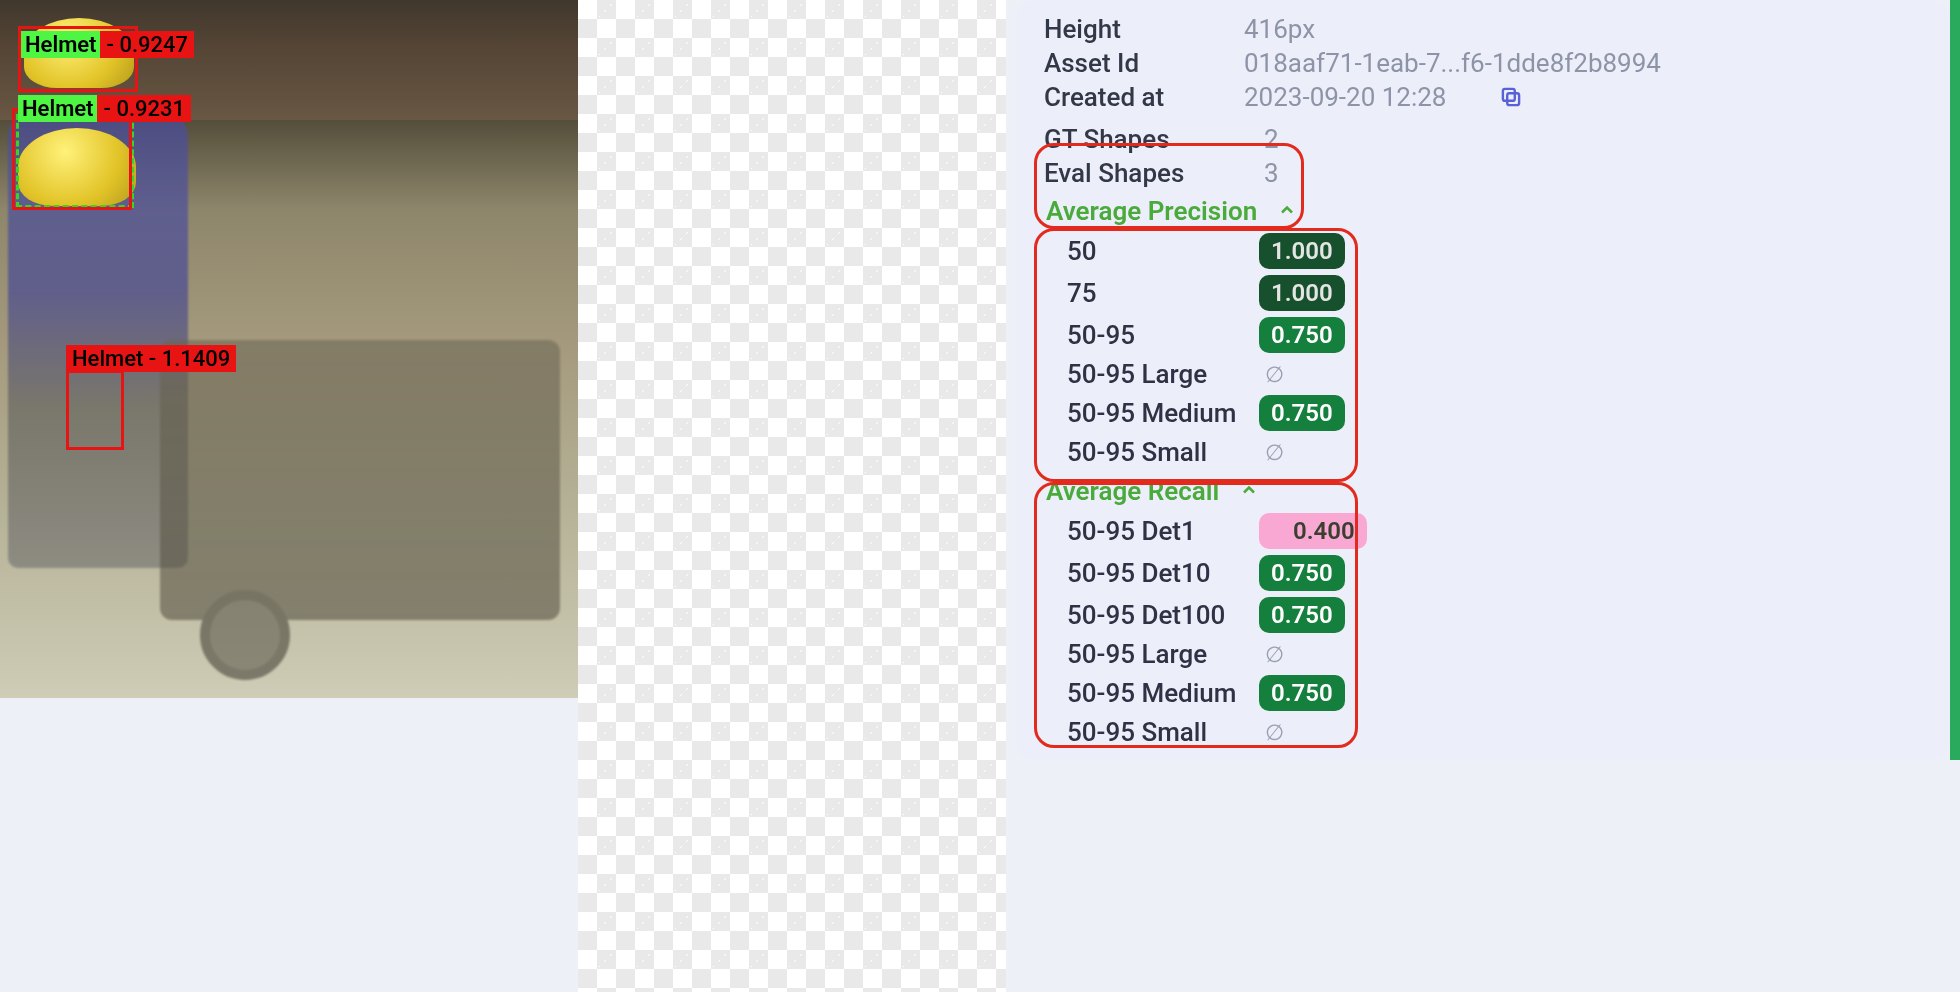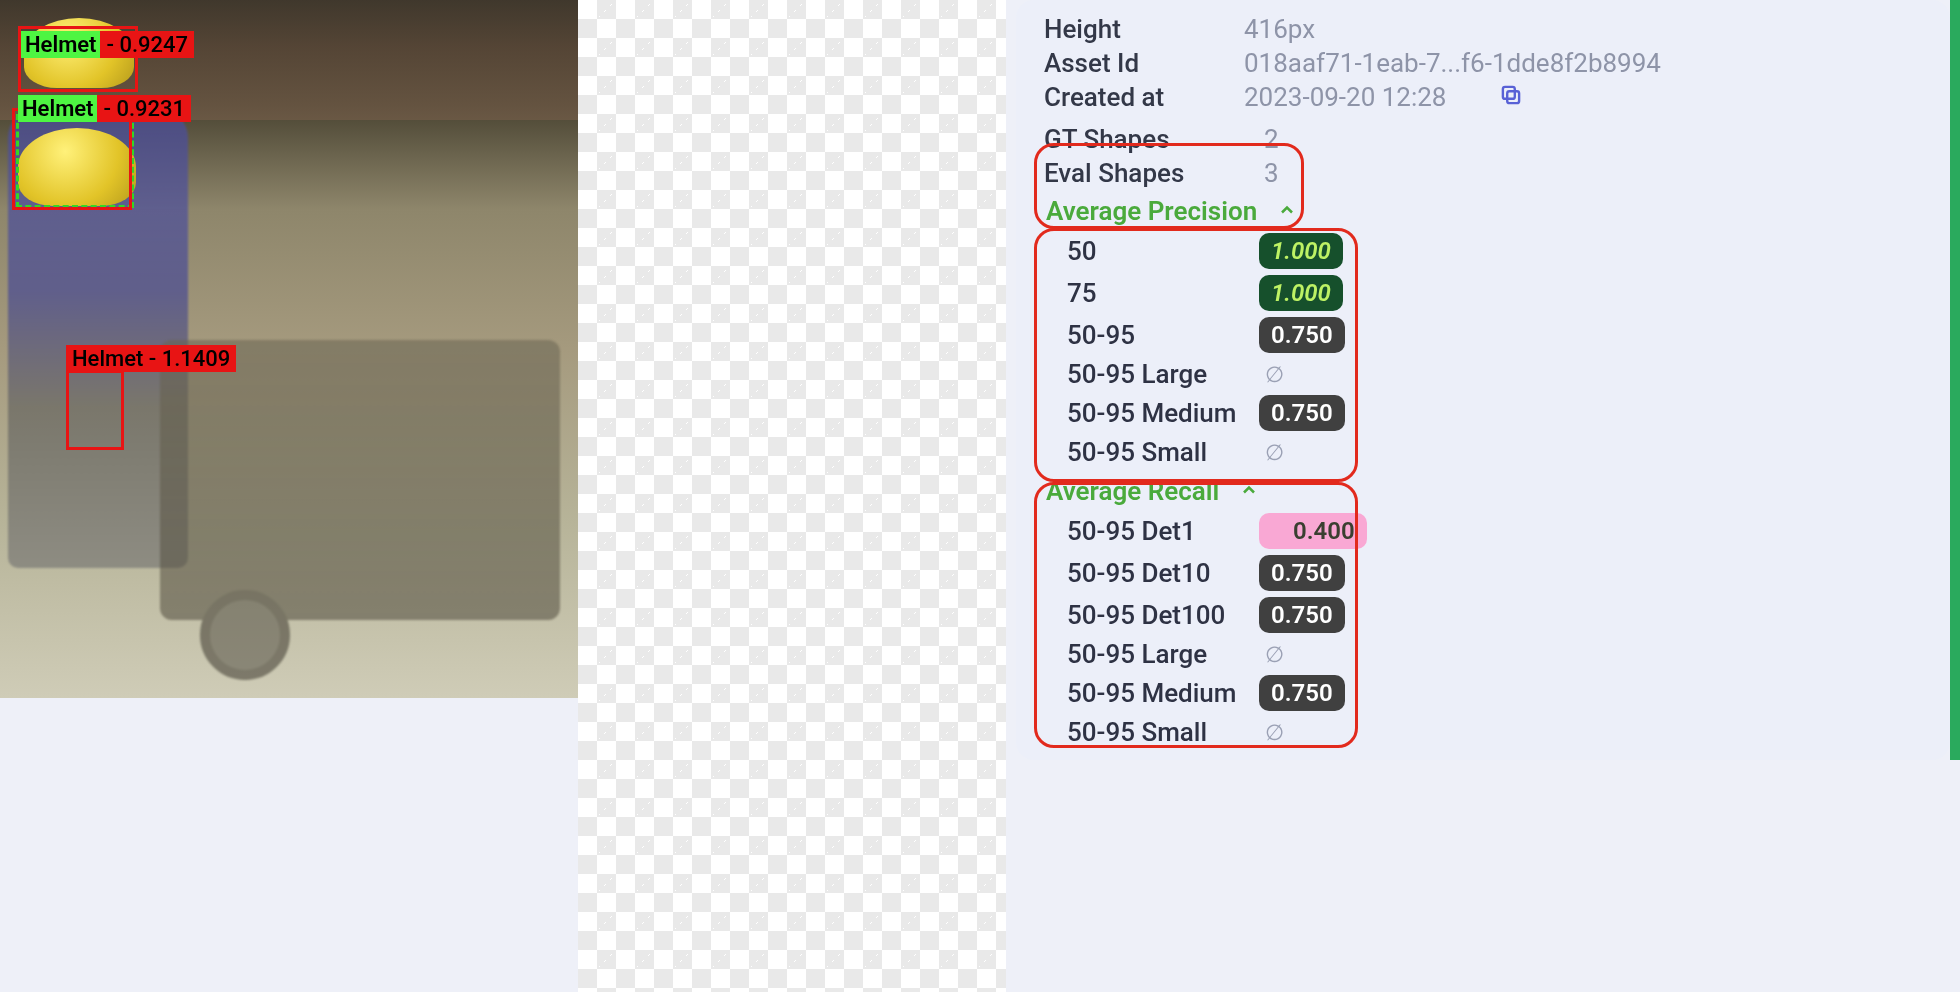--- a/index.html
+++ b/index.html
@@ -113,21 +113,21 @@
   }
   .panel {
     background:#eceff9;
     border-radius:18px;
     padding: 12px 28px 28px 28px;
     font-size:26px;
     color:#3a3f56;
     height: 760px;
     position:relative;
   }
-  .kv { display:flex; gap:30px; padding:2px 0; }
+  .kv { display:flex; align-items:center; gap:30px; padding:2px 0; }
   .kv .k { width:170px; font-weight:520; color:#333848;}
   .kv .v { color:#8e94a8; font-weight:450;}
   .copy-icon {
     display:inline-flex; width:26px; height:26px; margin-left:22px;
     color:#5861d6;
   }
   .copy-icon svg{width:100%;height:100%;}
   .section-hd {
     display:flex; align-items:center; gap:20px;
     color:#4aaa3c; font-weight:600;
@@ -135,22 +135,22 @@
     cursor:pointer;
   }
   .section-hd .chev { color:#4aaa3c; }
   .metric-row { display:flex; align-items:center; padding:3px 0; gap:10px;margin-left:23px;}
   .metric-row .mk { width:182px; font-weight:520; color:#2e3244;}
   .badge {
     display:inline-flex; align-items:center; justify-content:center;
     min-width:80px; height:36px; padding:0 12px;
     border-radius:10px; font-weight:650; font-size:24px;
   }
-  .b-dark  { background:#16502c; color:#bef264;font-style:italic; }
-  .b-green { background:#404040; color:#fff; }
+  .b-dark  { background:#16502c; color:#e5e5e5; }
+  .b-green { background:#15803d; color:#fff; }
   .b-yellow{ background:#f9a8d4; color:#3a3f30;padding-left:34px; }
   .empty { color:#9aa0b4; font-size:22px; padding-left:6px;}
   .frame {
     position:absolute;
     border:3px solid #e22a1d;
     border-radius:20px;
     pointer-events:none;
   }
   .frame.f1 { left:18px; top:143px; width:270px; height:86px; }
   .frame.f2 { left:18px; top:228px; width:324px; height:254px; }

